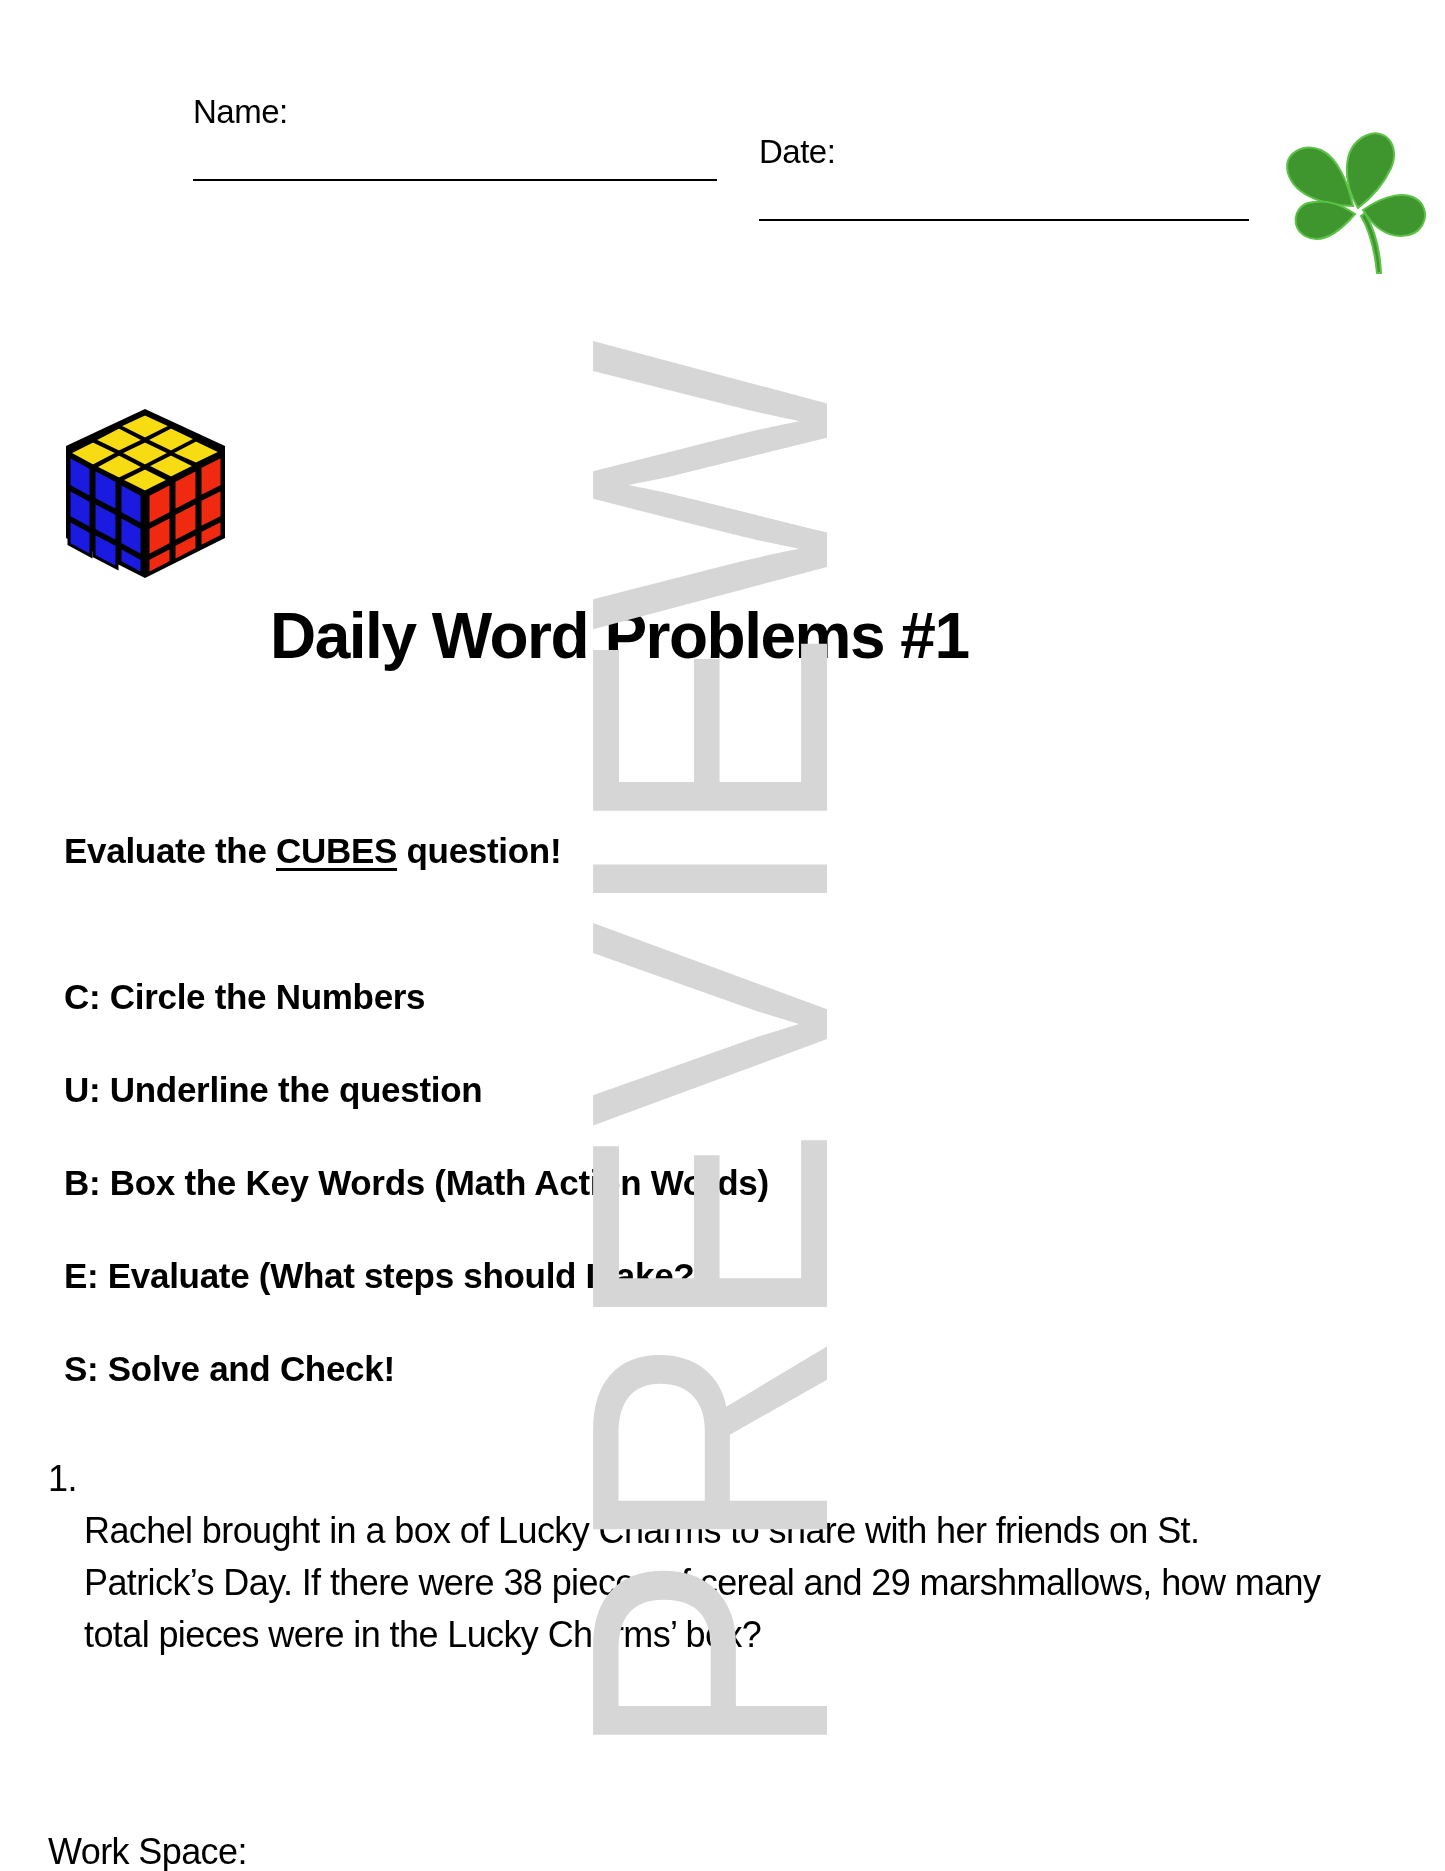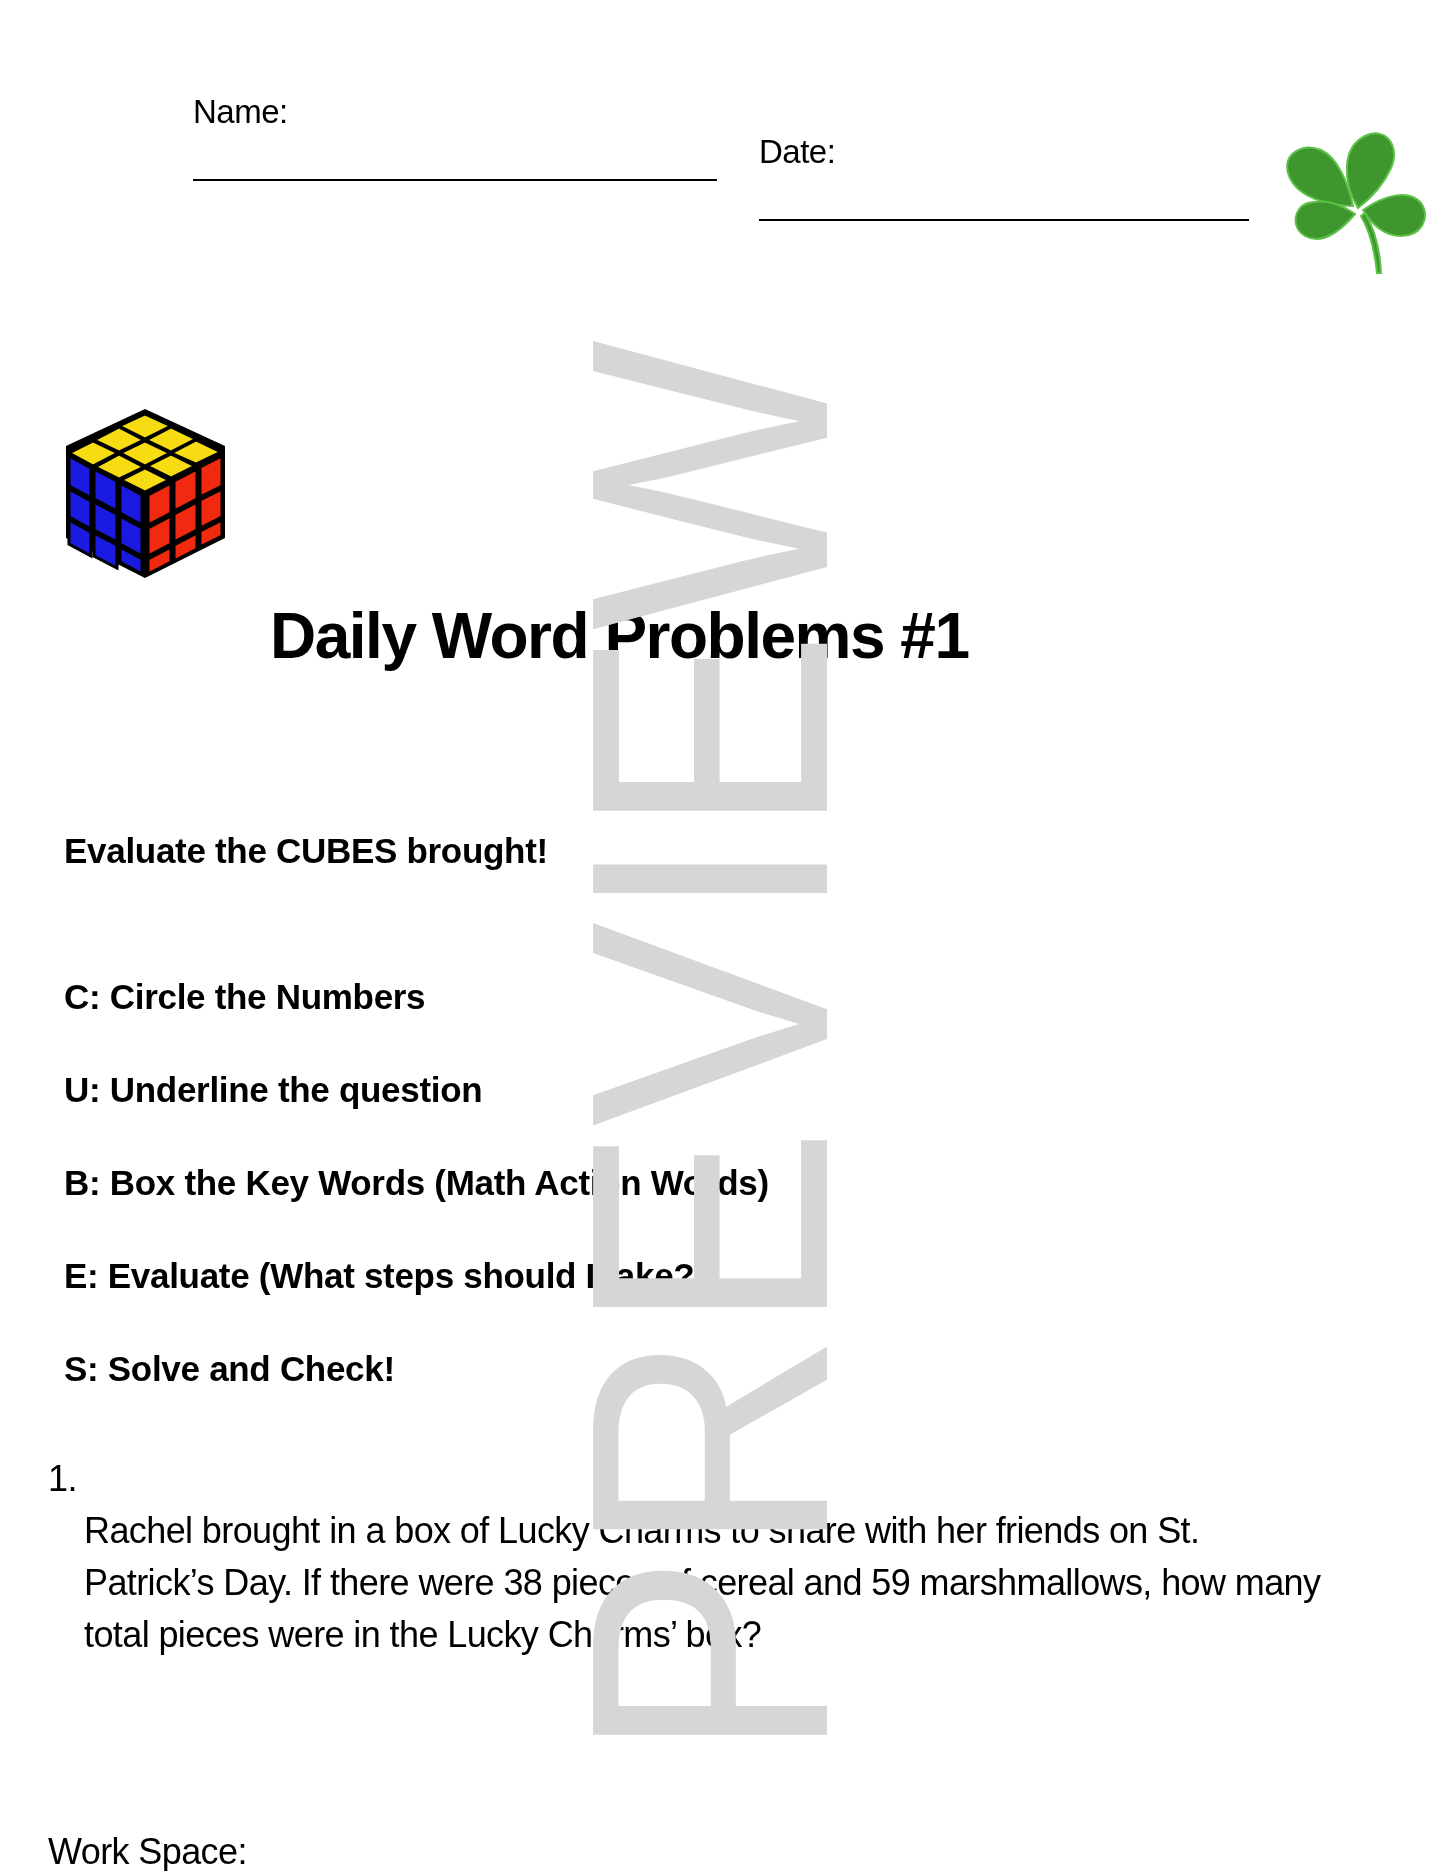--- a/index.html
+++ b/index.html
@@ -3,21 +3,21 @@
 <meta charset="utf-8">
 <style>
   html, body { margin: 0; padding: 0; background: #ffffff; }
   body { width: 1445px; height: 1871px; position: relative; overflow: hidden;
          font-family: "Liberation Sans", "DejaVu Sans", sans-serif; color: #000; }
   .abs { position: absolute; }
   .field-label { font-size: 33px; font-weight: 400; letter-spacing: -0.5px; }
   .field-line { height: 2px; background: #000; }
   .title { font-size: 64px; font-weight: 700; letter-spacing: -1.5px; white-space: nowrap; }
   .bold-line { font-size: 35px; font-weight: 700; white-space: nowrap; letter-spacing: -0.3px; }
-  .cubes-word { text-decoration-thickness: 3px; text-underline-offset: 5px; }
+  .cubes-word { text-decoration: underline; text-decoration-thickness: 3px; text-underline-offset: 5px; }
   .prob { font-size: 36px; font-weight: 400; line-height: 52px; letter-spacing: -0.6px; }
   .label { font-size: 36px; font-weight: 400; letter-spacing: -0.6px; white-space: nowrap; }
   .watermark { left: 565px; top: 340px; width: 270px; height: 1420px; pointer-events: none; z-index: 5; opacity: 1; }
   .content { position: relative; z-index: 3; }
 </style>
 </head>
 <body>
 
 <div class="abs content field-label" style="left:193px; top:93px;">Name:</div>
 <div class="abs content field-line" style="left:193px; top:141px; width:524px;"></div>
@@ -80,29 +80,29 @@
       <polygon points="85,153 108,141 108,156 85,168"></polygon>
       <polygon points="111,139 134,127 134,143 111,155"></polygon>
       <polygon points="137,125 159,114 159,130 137,141"></polygon>
     </g>
   </svg>
 </div>
 
 <div class="abs content title" style="left:270px; top:194px;">Daily Word Problems #1</div>
 
 <div class="abs content bold-line" style="left:64px; top:352px;">
-  <span>Evaluate the </span><span class="cubes-word">CUBES</span><span> brought!</span>
+  <span>Evaluate the </span><span class="cubes-word">CUBES</span><span> question!</span>
 </div>
 <div class="abs content bold-line" style="left:64px; top:458px;">C: Circle the Numbers</div>
 <div class="abs content bold-line" style="left:64px; top:511px;">U: Underline the question</div>
 <div class="abs content bold-line" style="left:64px; top:564px;">B: Box the Key Words (Math Action Words)</div>
 <div class="abs content bold-line" style="left:64px; top:617px;">E: Evaluate (What steps should I take?)</div>
 <div class="abs content bold-line" style="left:64px; top:670px;">S: Solve and Check!</div>
 
 <div class="abs content prob" style="left:48px; top:734px; width:36px;">1.</div>
-<div class="abs content prob" style="left:84px; top:734px; width:1250px;">Rachel brought in a box of Lucky Charms to share with her friends on St. Patrick’s Day. If there were 38 pieces of cereal and 59 marshmallows, how many total pieces were in the Lucky Charms’ box?</div>
+<div class="abs content prob" style="left:84px; top:734px; width:1250px;">Rachel brought in a box of Lucky Charms to share with her friends on St. Patrick’s Day. If there were 38 pieces of cereal and 29 marshmallows, how many total pieces were in the Lucky Charms’ box?</div>
 <div class="abs content label" style="left:48px; top:904px;">Work Space:</div>
 
 <div class="abs watermark">
   <svg viewBox="0 0 270 1420" width="270" height="1420">
     <text x="0" y="0" transform="translate(262,1420) rotate(-90)" font-family="Liberation Sans, DejaVu Sans, sans-serif" font-size="340" fill="#d6d6d6" textLength="1420" lengthAdjust="spacingAndGlyphs">PREVIEW</text>
   </svg>
 </div>
 
 </body></html>

